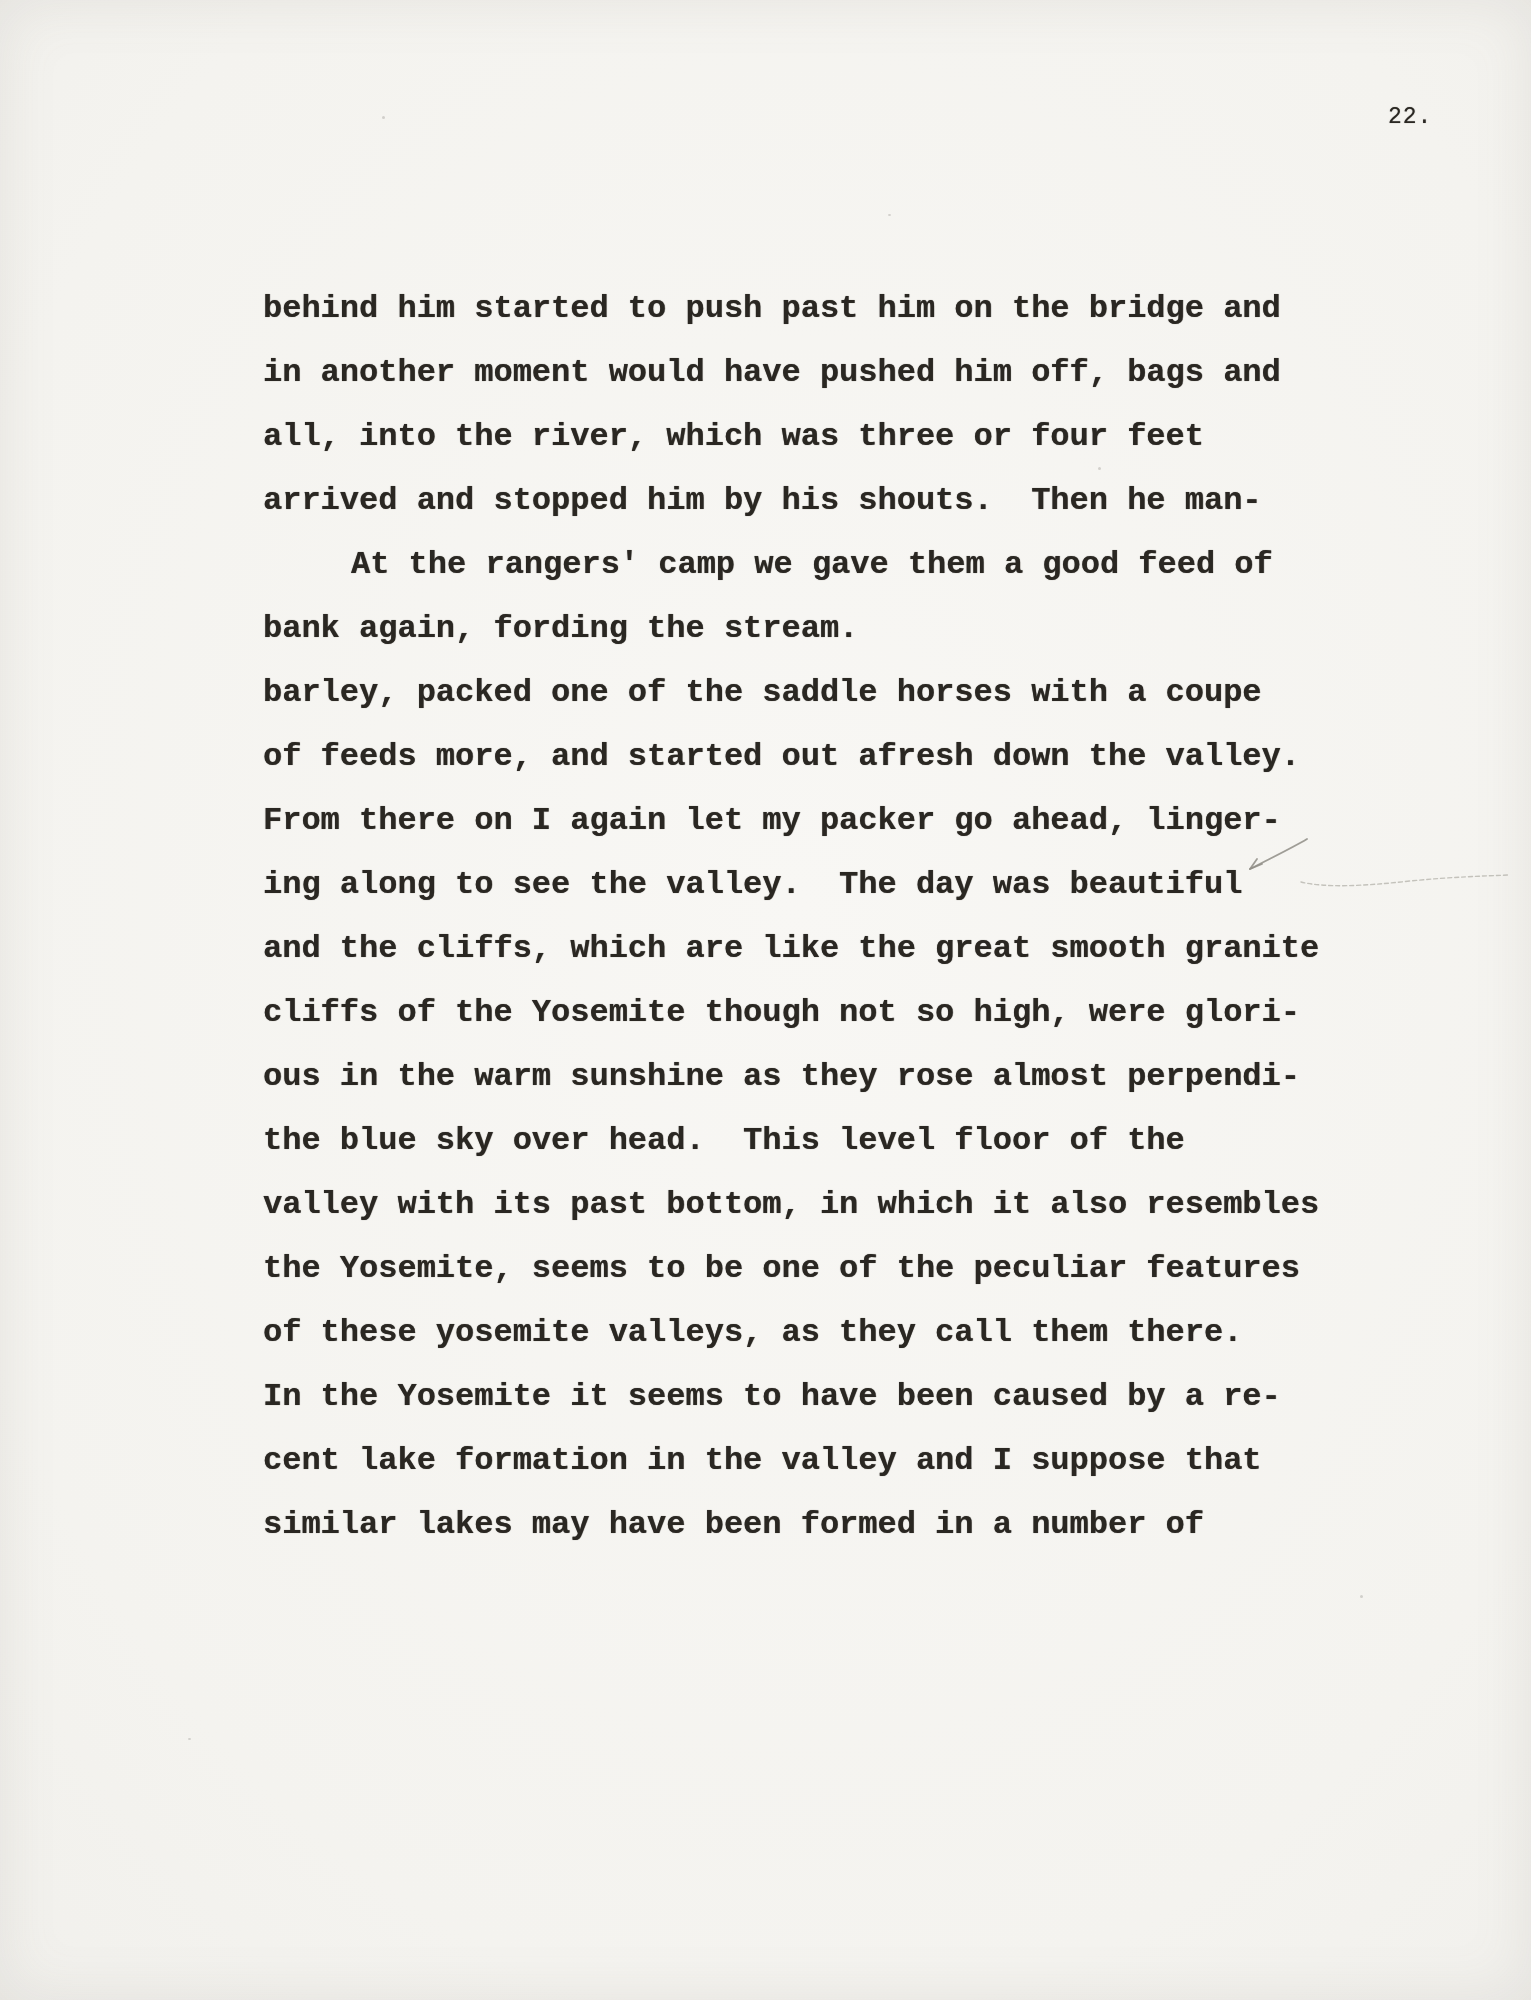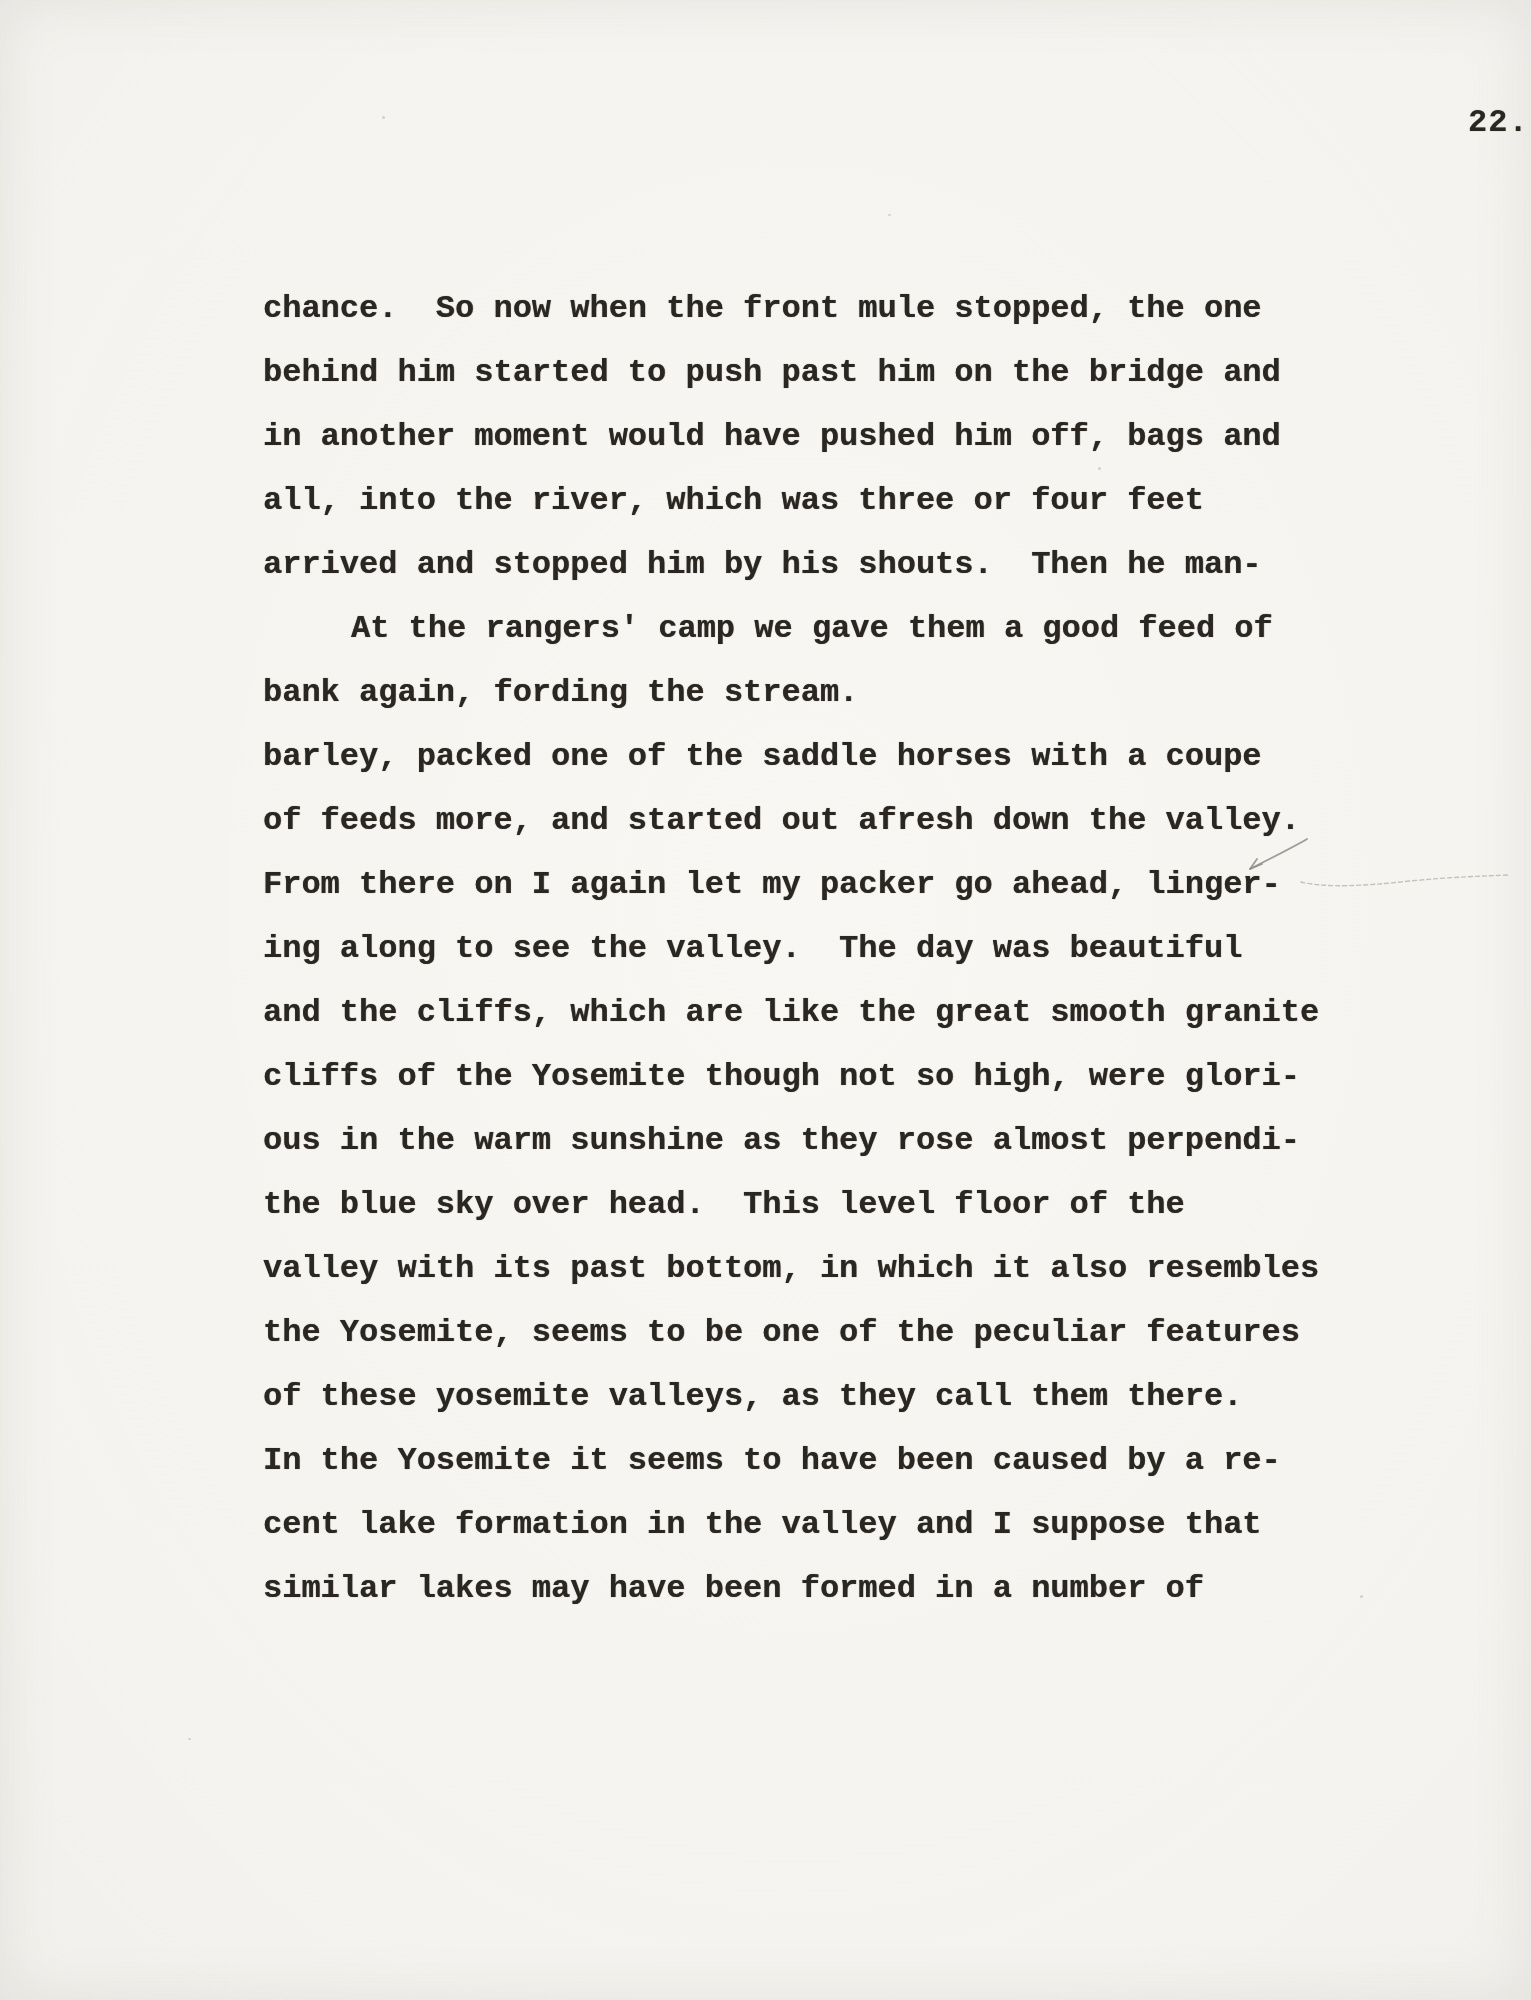--- a/index.html
+++ b/index.html
@@ -11,23 +11,23 @@
     background:
       radial-gradient(ellipse 1400px 1800px at 52% 45%, #f8f7f4 0%, #f4f3ef 62%, #efeeea 100%);
     box-shadow: inset 0 0 60px rgba(120,118,110,0.12);
     overflow: hidden;
     font-family: "Liberation Mono", "DejaVu Sans Mono", monospace;
     color: #2a2722;
   }
   .page-number {
     position: absolute;
     top: 104px;
-    left: 1468px;
-    font-size: 32px;
-    font-weight: bold;
+    left: 1388px;
+    font-size: 23px;
+    font-weight: normal;
     letter-spacing: 1px;
     text-shadow: 0 0 1px rgba(42,39,34,0.5);
   }
   .text-block {
     position: absolute;
     top: 277px;
     left: 263px;
     width: 1120px;
   }
   .line {
@@ -55,21 +55,20 @@
   }
 </style>
 </head>
 <body>
 
 <div class="page">
 
   <div class="page-number">22.</div>
 
   <div class="text-block">
-    <div class="line">chance.  So now when the front mule stopped, the one</div>
     <div class="line">behind him started to push past him on the bridge and</div>
     <div class="line">in another moment would have pushed him off, bags and</div>
     <div class="line">all, into the river, which was three or four feet</div>
     <div class="line">arrived and stopped him by his shouts.  Then he man-</div>
     <div class="line indent">At the rangers' camp we gave them a good feed of</div>
 
     <div class="line">bank again, fording the stream.</div>
     <div class="line">barley, packed one of the saddle horses with a coupe</div>
     <div class="line">of feeds more, and started out afresh down the valley.</div>
     <div class="line">From there on I again let my packer go ahead, linger-</div>

